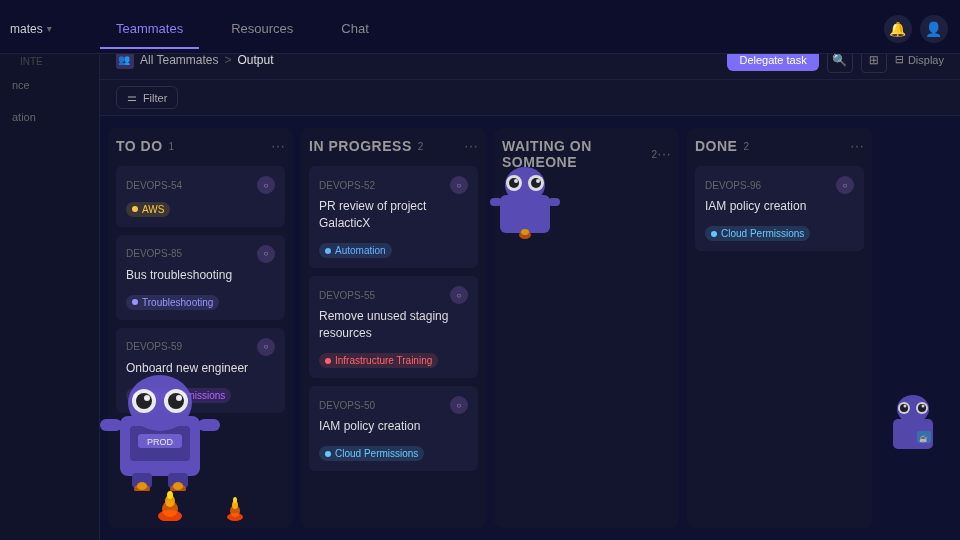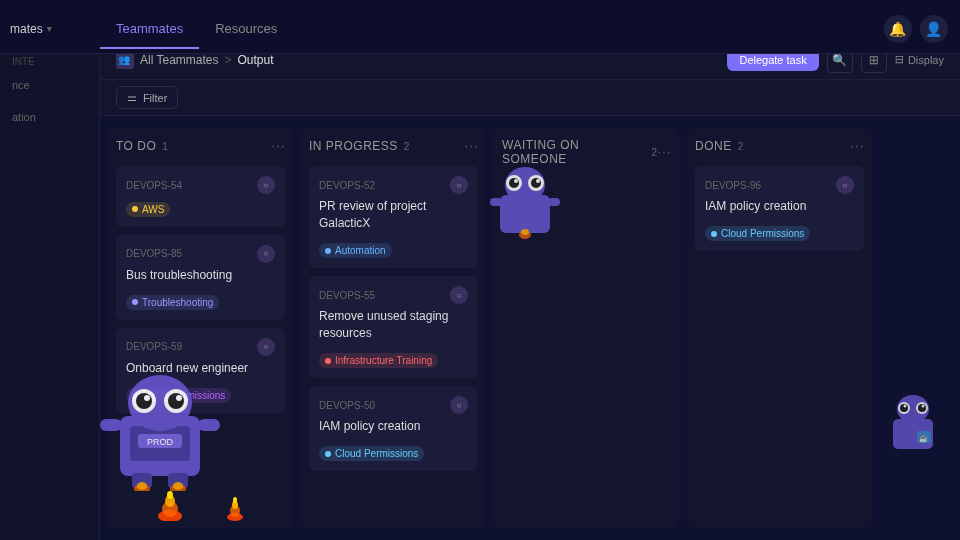--- a/index.html
+++ b/index.html
@@ -60,21 +60,21 @@
       font-size: 12px;
     }
     .nav-chevron {
       color: #666;
       font-size: 10px;
     }
     .nav-tabs {
       flex: 1;
       display: flex;
       align-items: flex-start;
-      gap: 0;
+      gap: 16px;
     }
     .nav-tab {
       padding: 0 16px;
       height: 40px;
       display: flex;
       align-items: center;
       font-size: 13px;
       color: #888;
       cursor: pointer;
       position: relative;
@@ -126,20 +126,21 @@
       padding: 10px 12px;
       font-size: 11px;
       color: #666;
       cursor: pointer;
     }
     .sidebar-section {
       padding: 6px 12px 2px;
       font-size: 10px;
       color: #444;
       text-transform: uppercase;
+      margin-left: 8px;
     }
 
     
     .subheader {
       position: absolute;
       top: 40px;
       left: 100px;
       right: 0;
       height: 40px;
       background: #13152e;
@@ -266,22 +267,22 @@
       flex-shrink: 0;
     }
 
     .column-header {
       display: flex;
       align-items: center;
       justify-content: space-between;
       margin-bottom: 4px;
     }
     .column-title {
-      font-size: 12px;
-      font-weight: 400;
+      font-size: 14px;
+      font-weight: 700;
       color: #999;
       text-transform: uppercase;
       letter-spacing: 0.5px;
     }
     .column-count {
       font-size: 10px;
       color: #666;
     }
     .column-menu {
       color: #555;
@@ -370,20 +371,21 @@
 <div class="bg-dots"></div>
 
 <nav class="top-nav">
   <div class="nav-left">
     <span class="nav-app-name">mates</span>
     <span class="nav-chevron">▾</span>
   </div>
   <div class="nav-tabs">
     <div class="nav-tab active">Teammates</div>
     <div class="nav-tab">Resources</div>
+    <div class="nav-tab">Chat</div>
   </div>
   <div class="nav-right">
     <div class="nav-icon-btn">🔔</div>
     <div class="nav-icon-btn">👤</div>
   </div>
 </nav>
 
 <aside class="sidebar">
   <div class="sidebar-section">Inte</div>
   <div class="sidebar-item">nce</div>

